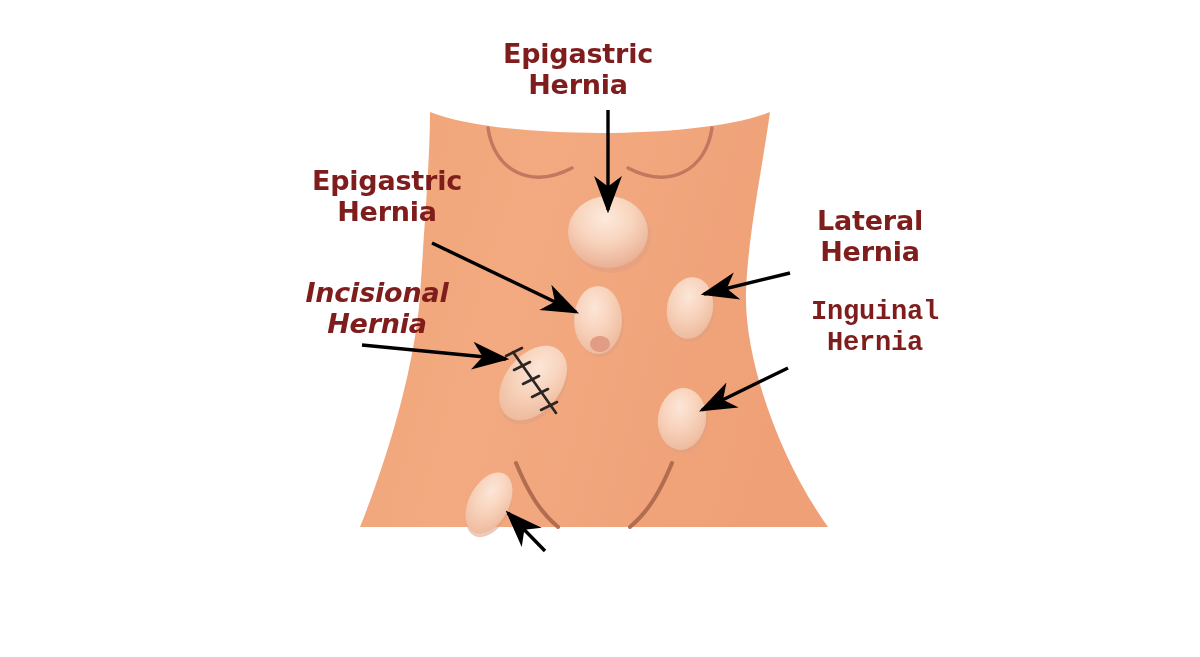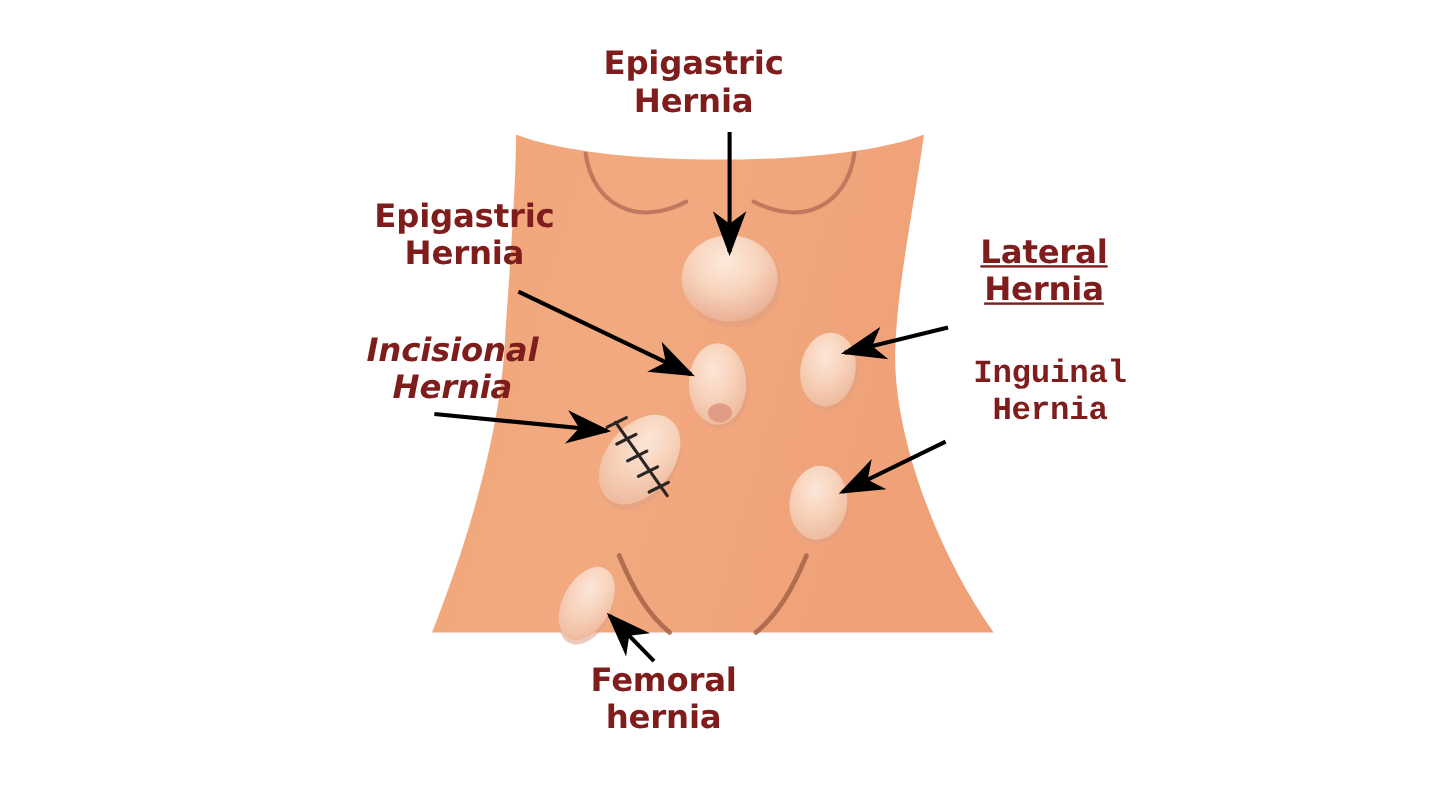--- a/index.html
+++ b/index.html
@@ -34,21 +34,21 @@
     line-height: 1.16;
     color: #7f1d1d;
     text-align: center;
     letter-spacing: -0.2px;
     white-space: pre-line;
     user-select: none;
   }
   .label-epigastric { left: 453px; top: 38px; width: 250px; }
   .label-umbilical  { left: 272px; top: 165px; width: 230px; }
   .label-incisional { left: 262px; top: 277px; width: 230px; font-style: italic; }
-  .label-lateral    { left: 760px; top: 195px; width: 220px; text-decoration: underline; }
+  .label-lateral    { left: 760px; top: 205px; width: 220px; }
   .label-inguinal   { left: 760px; top: 297px; width: 230px; font-family: Liberation Mono, monospace; }
   .label-femoral    { left: 438px; top: 552px; width: 230px; }
 </style>
 </head>
 <body>
 
 <div id="stage">
 
   <svg id="diagram-svg" viewBox="0 0 1200 657">
     <defs>
@@ -143,16 +143,14 @@
   <div class="label label-epigastric">Epigastric
 Hernia</div>
   <div class="label label-umbilical">Epigastric
 Hernia</div>
   <div class="label label-incisional">Incisional
 Hernia</div>
   <div class="label label-lateral">Lateral
 Hernia</div>
   <div class="label label-inguinal">Inguinal
 Hernia</div>
-  <div class="label label-femoral">Femoral
-hernia</div>
 
 </div>
 
 </body></html>

